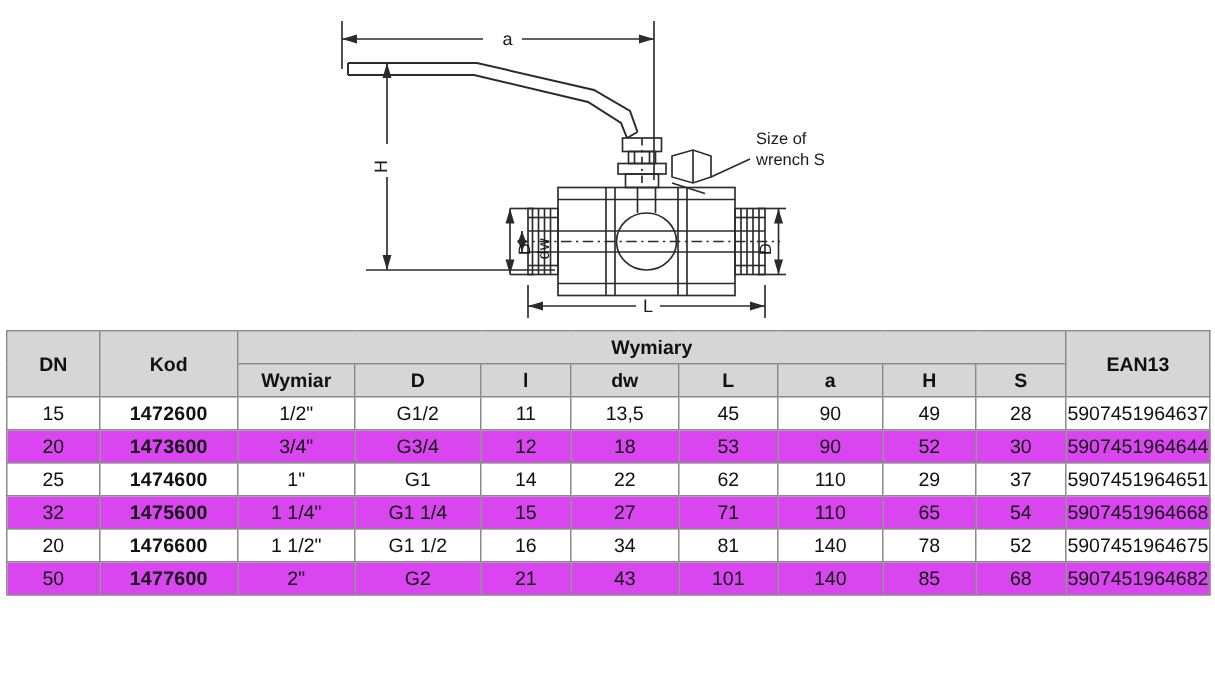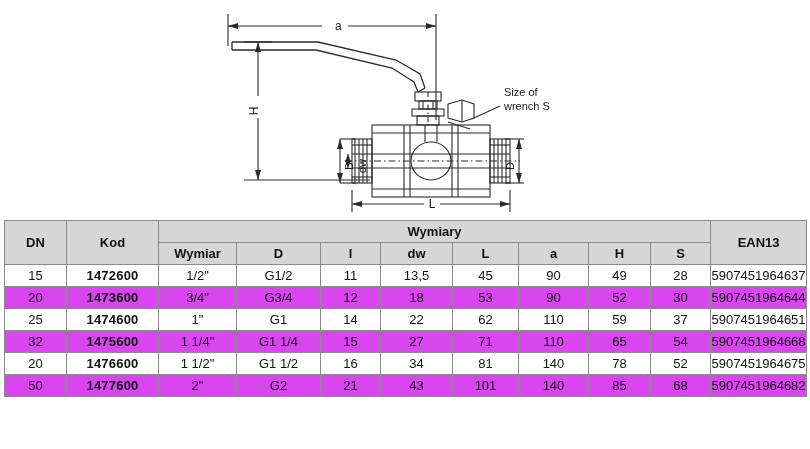--- a/index.html
+++ b/index.html
@@ -265,21 +265,21 @@
         </tr>
         <tr class="odd">
           <td>25</td>
           <td class="kod">1474600</td>
           <td>1"</td>
           <td>G1</td>
           <td>14</td>
           <td>22</td>
           <td>62</td>
           <td>110</td>
-          <td>59</td>
+          <td>29</td>
           <td>37</td>
           <td>5907451964651</td>
         </tr>
         <tr class="even">
           <td>32</td>
           <td class="kod">1475600</td>
           <td>1 1/4"</td>
           <td>G1 1/4</td>
           <td>15</td>
           <td>27</td>

